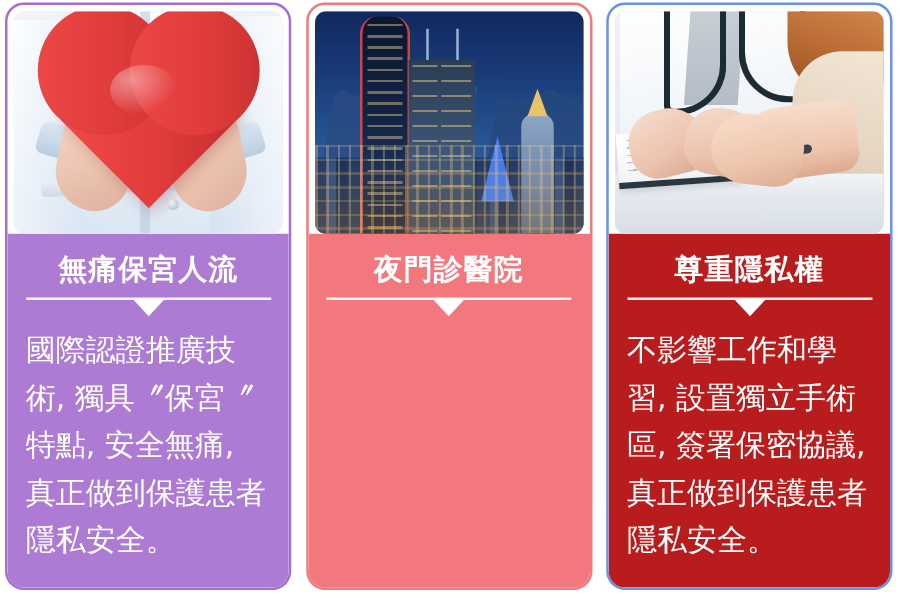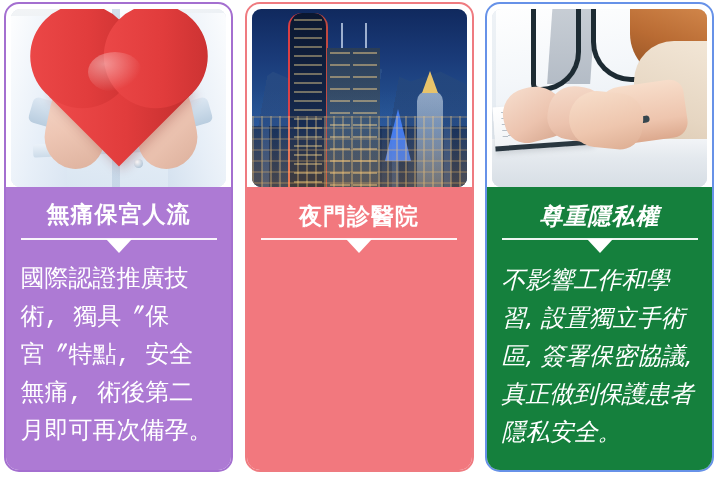--- a/index.html
+++ b/index.html
@@ -366,23 +366,23 @@
   }
 
   
   .body {
     flex: 1 1 auto;
     display: flex;
     flex-direction: column;
     align-items: center;
     padding: 8px 0 0 0;
   }
-  .card.purple .body { background: #ad7ad4; font-family: Liberation Mono, monospace; }
+  .card.purple .body { background: #ad7ad4; }
   .card.pink   .body { background: #f2787e; }
-  .card.blue   .body { background: #15803d; font-style: italic; }
+  .card.blue   .body { background: #b91c1c; }
 
   .card-title {
     color: #ffffff;
     font-size: 23px;
     font-weight: bold;
     letter-spacing: 1px;
     line-height: 1.25;
     text-align: center;
     margin: 7px 0 6px 0;
     white-space: nowrap;
@@ -444,21 +444,21 @@
         <div class="heart"></div>
         <div class="heart-gloss"></div>
       </div>
     </div>
     <div class="body">
       <div class="card-title">無痛保宮人流</div>
       <div class="divider">
         <div class="rule"></div>
         <div class="caret"></div>
       </div>
-      <div class="card-text">國際認證推廣技術, 獨具〞保宮〞特點, 安全無痛, 術後第二月即可再次備孕。</div>
+      <div class="card-text">國際認證推廣技術, 獨具〞保宮〞特點, 安全無痛, 真正做到保護患者隱私安全。</div>
     </div>
   </div>
 
   <div class="card pink">
     <div class="photo-frame">
       <div class="photo ph-city">
         <div class="mtn-far"></div>
         <div class="skyline-low"></div>
         <div class="tower-tall"></div>
         <div class="twin-a"></div>

